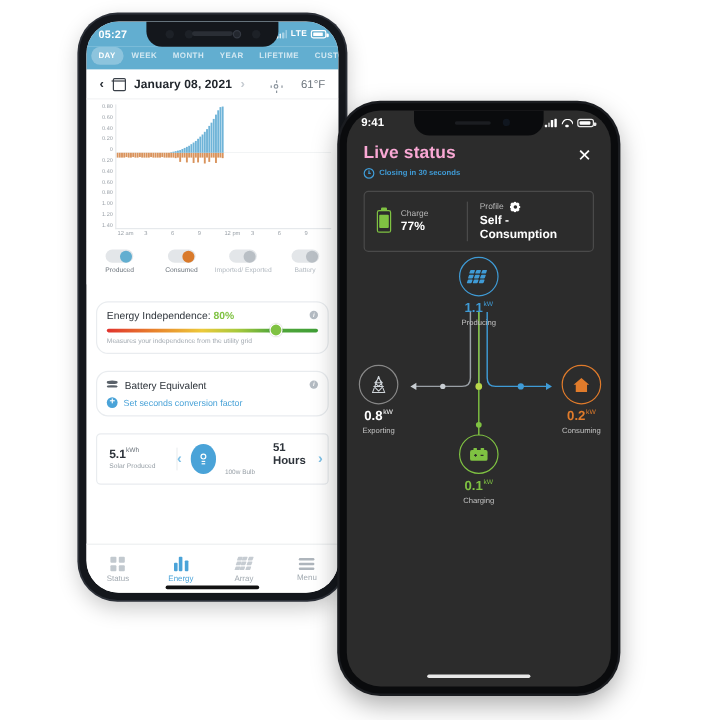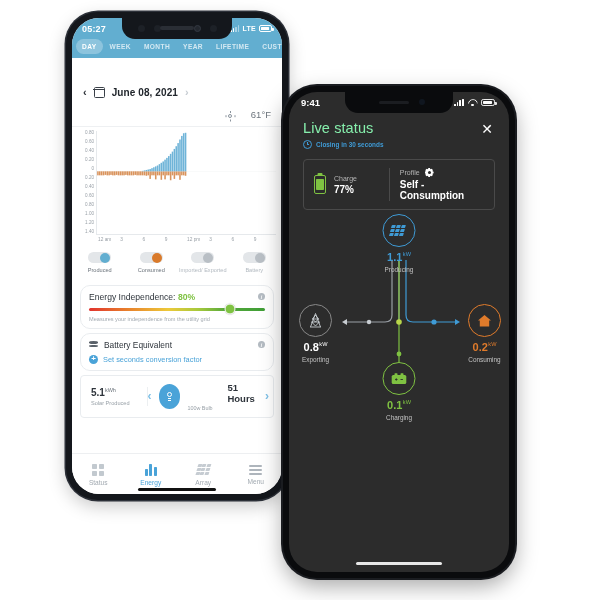--- a/index.html
+++ b/index.html
@@ -62,21 +62,21 @@
   .tb{font-size:6.6px;color:rgba(255,255,255,.72);letter-spacing:.4px;padding:4px 6px;border-radius:9px;font-weight:bold;white-space:nowrap;}
   .tb.on{background:rgba(255,255,255,.28);color:#fff;}
 
   .datebar{display:flex;align-items:center;justify-content:space-between;padding:7px 11px 6px;background:#fff;border-bottom:1px solid #eef0f2;}
   .dleft{display:flex;align-items:center;gap:7px;}
   .chev{color:#2a2f36;font-size:11px;font-weight:bold;line-height:1;}
   .chev.dim{color:#c6ccd2;}
   .calic{width:9px;height:9px;border:1.2px solid #3a4048;border-radius:1.5px;position:relative;}
   .calic::before{content:"";position:absolute;left:-1.2px;right:-1.2px;top:1.2px;height:1.2px;background:#3a4048;}
   .dtxt{font-size:10px;font-weight:bold;color:#21262c;letter-spacing:.1px;}
-  .dright{display:flex;align-items:flex-end;gap:16px;color:#5b6views;margin-top:44px;}
+  .dright{display:flex;align-items:flex-end;gap:16px;color:#5b6views;}
   .sunic{width:9px;height:9px;position:relative;}
   .sunic::before{content:"";position:absolute;left:2.5px;top:2.5px;width:4px;height:4px;border:1.2px solid #8b949d;border-radius:50%;box-sizing:border-box;}
   .sunic::after{content:"";position:absolute;left:4px;top:-0.5px;width:1px;height:2px;background:#8b949d;
     box-shadow:0 8.5px 0 #8b949d, -4.5px 4.2px 0 #8b949d, 4.5px 4.2px 0 #8b949d;}
   .temp{font-size:9.5px;color:#6d757d;}
 
   
   .chartwrap{padding:4px 6px 0 2px;background:#fff;position:relative;height:118px;box-sizing:border-box;}
   .chartrow{display:flex;height:104px;}
   .yax{width:22px;display:flex;flex-direction:column;justify-content:space-between;align-items:flex-end;padding-right:2px;box-sizing:border-box;}
@@ -89,21 +89,21 @@
   
   .legrow{display:flex;padding:7px 2px 6px;background:#fff;}
   .legitem{flex:1;display:flex;flex-direction:column;align-items:center;gap:4px;}
   .tog{width:23px;height:11px;border-radius:6px;background:#e3e6e9;position:relative;}
   .tog i{position:absolute;top:0.5px;width:10px;height:10px;border-radius:50%;background:#b9bfc5;right:1px;display:block;}
   .tog.blue i{background:#62aed0;}
   .tog.orange i{background:#d97a2b;}
   .legtxt{font-size:5.6px;color:#6b737b;text-align:center;line-height:1.35;}
   .legtxt.off{color:#b2b9c0;}
 
-  .card{margin:4px 8px;border:1px solid #e9ecef;border-radius:10px;background:#fff;padding:6px 8px;box-sizing:border-box;}
+  .card{margin:14px 8px;border:1px solid #e9ecef;border-radius:10px;background:#fff;padding:6px 8px;box-sizing:border-box;}
   .cardhdr{display:flex;align-items:center;justify-content:space-between;}
   .eiTitle{font-size:8.6px;color:#2e343b;}
   .eiTitle b{color:#7fc242;font-weight:bold;}
   .infoic{width:7px;height:7px;border-radius:50%;background:#b4bbc2;color:#fff;font-size:5px;display:flex;align-items:center;justify-content:center;font-weight:bold;font-style:italic;}
   .gbar{height:3.4px;border-radius:2px;margin:6px 0 5px;position:relative;
         background:linear-gradient(90deg,#e1332e 0%,#e8812c 22%,#edc93a 45%,#a7c93c 62%,#54a83b 78%,#3f9e36 100%);}
   .gknob{position:absolute;top:50%;left:80%;transform:translate(-50%,-50%);width:9px;height:9px;border-radius:50%;background:#7fc242;border:1.6px solid #fff;box-shadow:0 0 1px rgba(0,0,0,.3);}
   .eiSub{font-size:5.6px;color:#a3aab1;}
 
   .curhdr{display:flex;align-items:center;gap:6px;}
@@ -174,21 +174,21 @@
   .bars2 i:nth-child(3){height:5.8px;}
   .bars2 i:nth-child(4){height:7.5px;}
   .wifi{width:10px;height:7.5px;position:relative;}
   .wifi::before{content:"";position:absolute;left:0;top:0.5px;width:10px;height:10px;border:1.5px solid #fff;border-radius:50%;clip-path:polygon(0 0,100% 0,100% 42%,0 42%);box-sizing:border-box;}
   .wifi::after{content:"";position:absolute;left:3.6px;bottom:0;width:2.6px;height:2.6px;border-radius:50%;background:#fff;}
   .batt2{width:14px;height:7.5px;border:1px solid rgba(255,255,255,.9);border-radius:2.2px;position:relative;box-sizing:border-box;padding:1px;}
   .batt2::after{content:"";position:absolute;right:-2.5px;top:2px;width:1.6px;height:3.5px;background:rgba(255,255,255,.9);border-radius:0 1px 1px 0;}
   .batt2 i{display:block;height:100%;width:92%;background:#fff;border-radius:.8px;}
 
   .lshdr{padding:7px 14px 0;display:flex;align-items:flex-start;justify-content:space-between;}
-  .lstitle{color:#86efac;font-size:14.5px;font-weight:normal;letter-spacing:.1px;}
+  .lstitle{color:#f9a8d4;font-size:14.5px;font-weight:bold;letter-spacing:.1px;}
   .closex{color:#fff;font-size:14px;line-height:1;font-weight:300;padding:2px;}
   .closing{display:flex;align-items:center;gap:4px;padding:2px 14px 0;}
   .clockic{width:7px;height:7px;border:1px solid #3f9bd6;border-radius:50%;position:relative;}
   .clockic::before{content:"";position:absolute;left:2.6px;top:1.3px;width:1px;height:2.4px;background:#3f9bd6;}
   .clockic::after{content:"";position:absolute;left:2.8px;top:3.2px;width:2px;height:1px;background:#3f9bd6;}
   .closingtxt{font-size:6.4px;color:#3f9bd6;font-weight:bold;}
   .gridrow{display:flex;align-items:center;gap:7px;padding:9px 14px 0;}
   .gdot{width:6px;height:6px;border-radius:50%;background:#7fc242;}
   .gtxt{color:#fff;font-size:9px;font-weight:bold;}
 
@@ -265,21 +265,21 @@
         <span class="tb">MONTH</span>
         <span class="tb">YEAR</span>
         <span class="tb">LIFETIME</span>
         <span class="tb">CUSTOM</span>
       </div>
 
       <div class="datebar">
         <div class="dleft">
           <span class="chev">‹</span>
           <span class="calic"></span>
-          <span class="dtxt">June 08, 2021</span>
+          <span class="dtxt">January 08, 2021</span>
           <span class="chev dim">›</span>
         </div>
         <div class="dright">
           <span class="sunic"></span>
           <span class="temp">61°F</span>
         </div>
       </div>
 
       <div class="chartwrap">
         <div class="chartrow">

